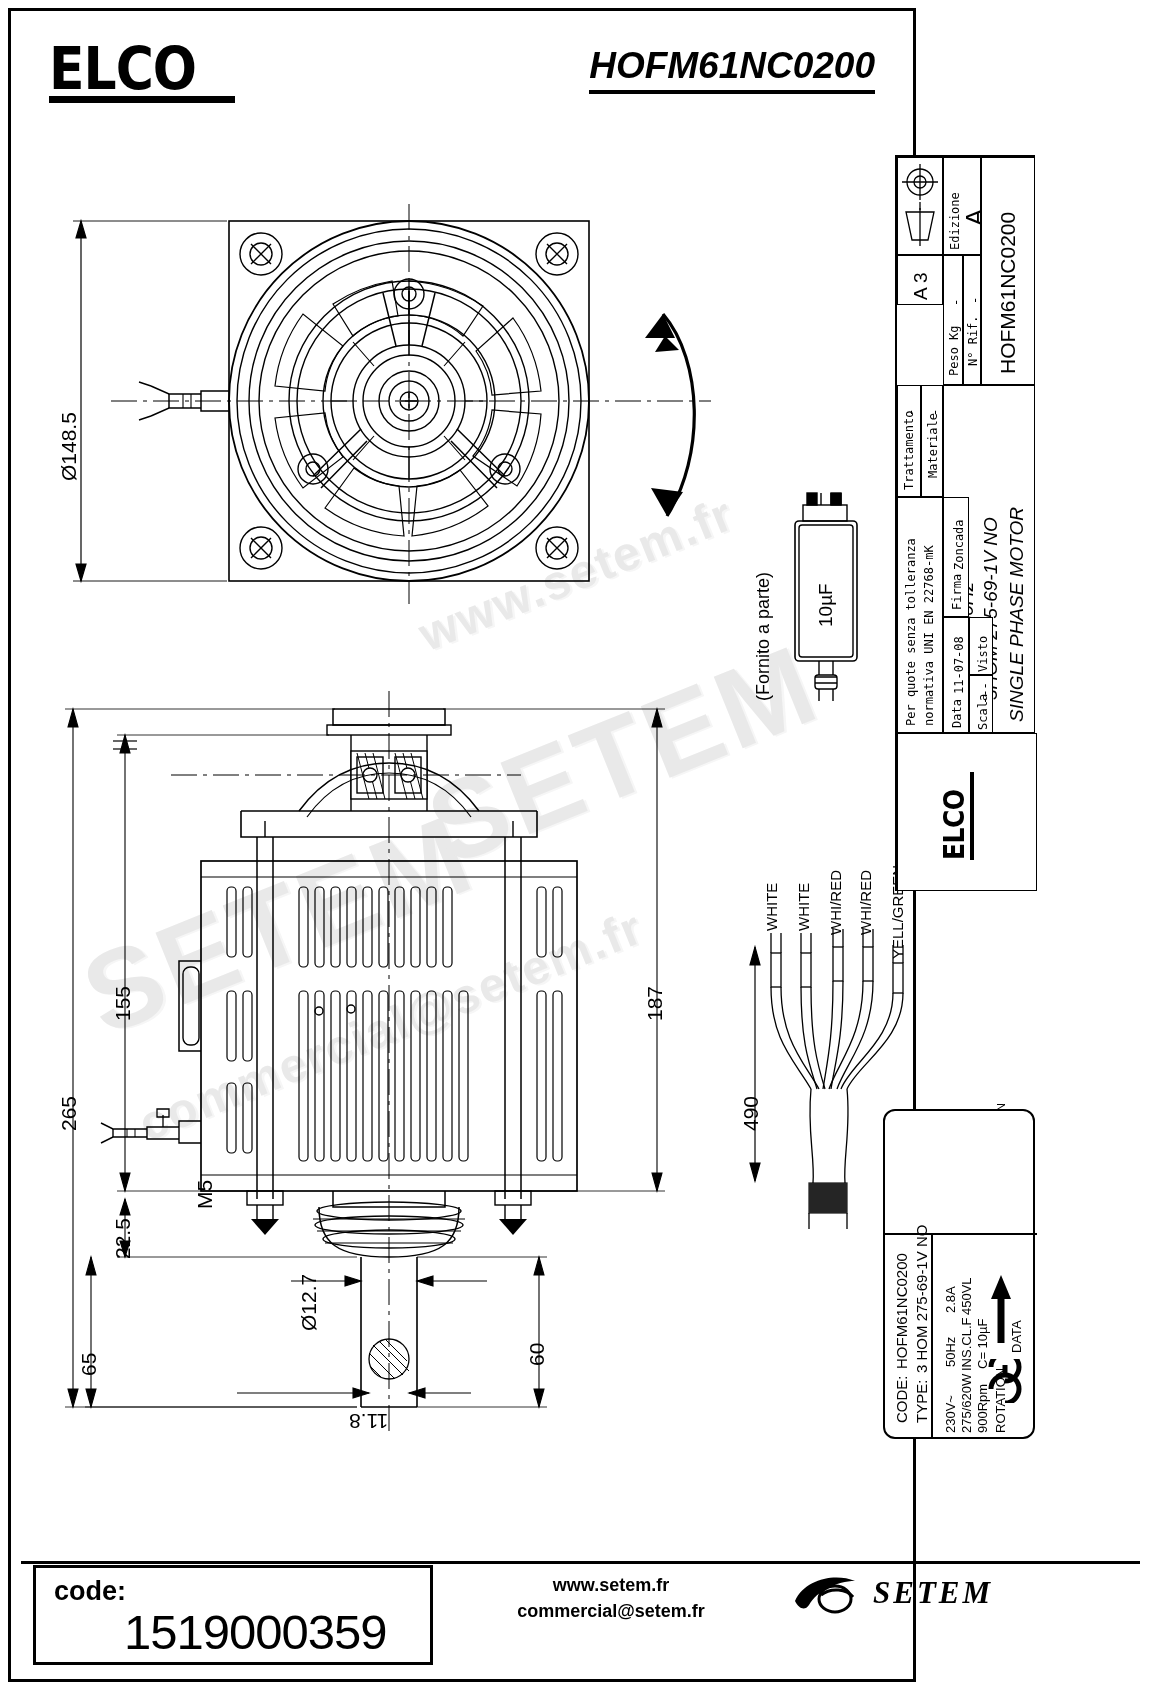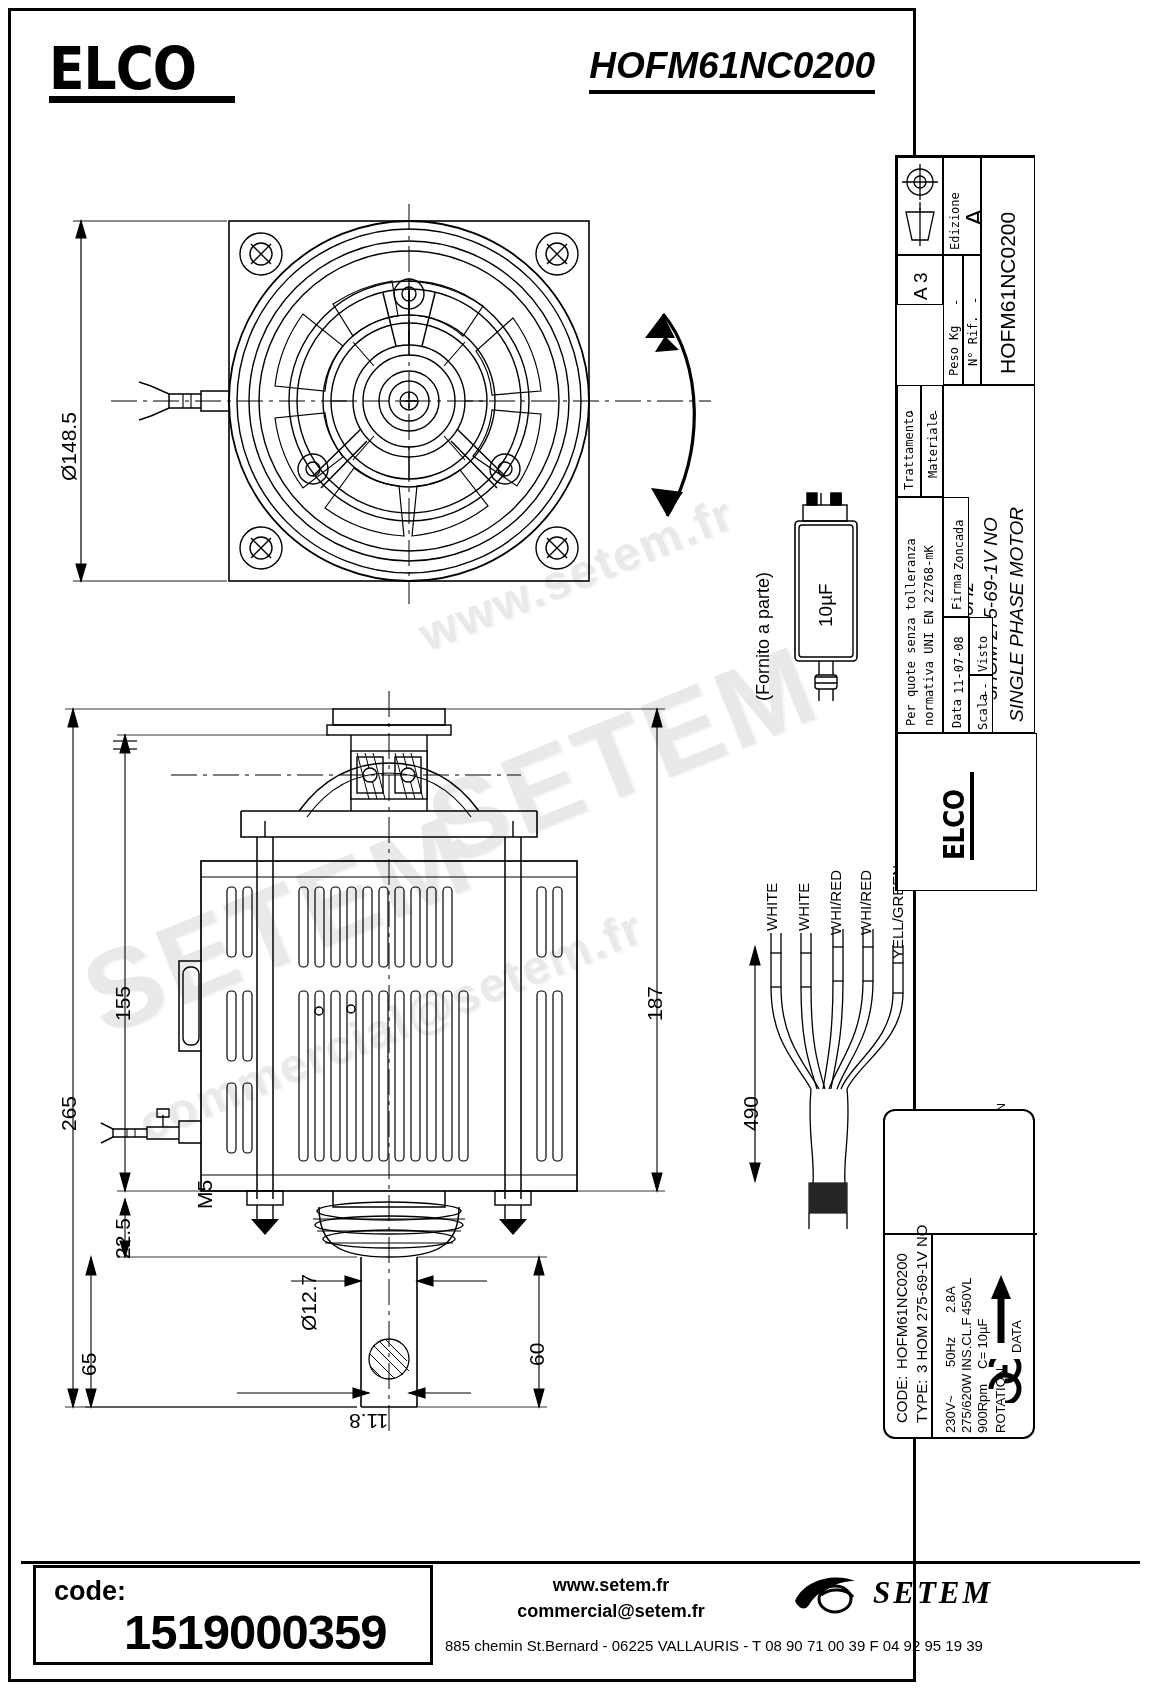--- a/index.html
+++ b/index.html
@@ -110,21 +110,21 @@
     position: absolute; left: 12px; top: 4px;
     width: 400px; height: 100px;
     border: 3px solid #000; background: #fff;
   }
   #code-label {
     position: absolute; left: 18px; top: 8px;
     font-size: 27px; font-weight: bold;
   }
   #code-value {
     position: absolute; left: 88px; top: 36px;
-    font-size: 49px; font-weight: bold; letter-spacing: -1px;
+    font-size: 49px; font-weight: normal; letter-spacing: -1px;
   }
   .ft-line {
     position: absolute; text-align: center; white-space: nowrap;
   }
   #setem-logo-wrap {
     position: absolute; left: 770px; top: 10px; width: 260px; height: 46px;
   }
   .setem-word {
     position: absolute; left: 82px; top: 4px;
     font-size: 31px; font-style: italic; font-weight: bold;
@@ -650,21 +650,20 @@
   <div id="footer">
     <div class="ln hl" style="left:0; top:0; width:1119px; height:3px;"></div>
 
     <div id="code-box">
       <div id="code-label">code:</div>
       <div id="code-value">1519000359</div>
     </div>
 
     <div class="ft-line" style="left:430px; top:14px; width:320px; font-size:18px; font-weight:bold;">www.setem.fr</div>
     <div class="ft-line" style="left:430px; top:40px; width:320px; font-size:18px; font-weight:bold;">commercial@setem.fr</div>
-    <div class="ft-line" style="left:424px; top:76px; width:700px; font-size:15px; text-align:left;">885 chemin St.Bernard  -   06225 VALLAURIS  -   T 08 90 71 00 39   F 04 92 95 19 39</div>
 
     <div id="setem-logo-wrap">
       <svg width="78" height="44" viewBox="0 0 78 44">
         <path d="M4 30 C 14 8 44 2 64 10 C 46 10 26 20 18 34 C 14 40 8 38 4 30 Z" fill="#000"></path>
         <ellipse cx="44" cy="28" rx="16" ry="13" fill="none" stroke="#000" stroke-width="3"></ellipse>
         <path d="M30 24 C 40 16 56 18 62 26" fill="none" stroke="#000" stroke-width="3"></path>
       </svg>
       <div class="setem-word">SETEM</div>
     </div>
   </div>

